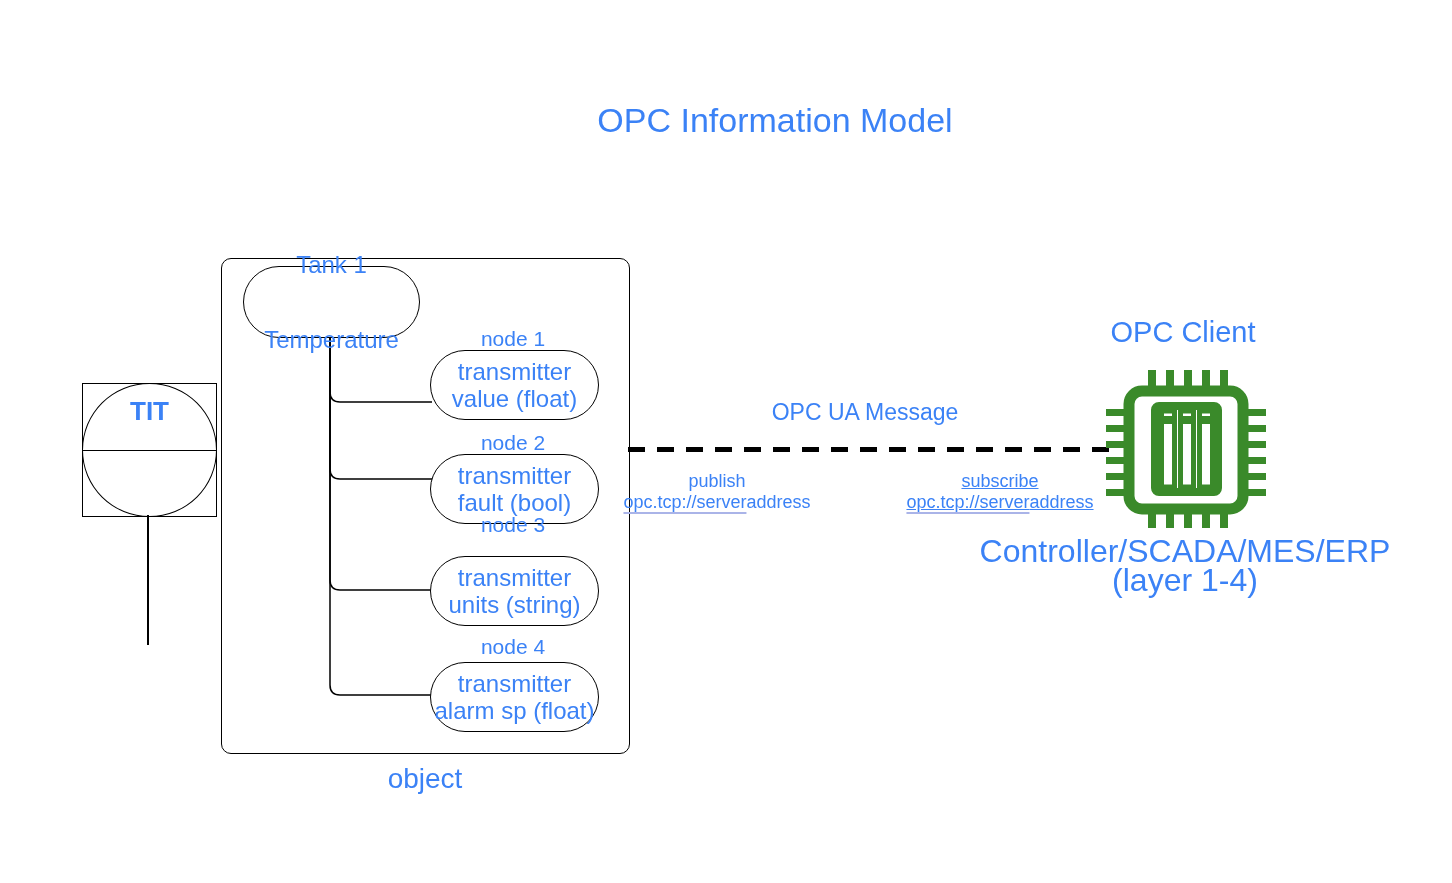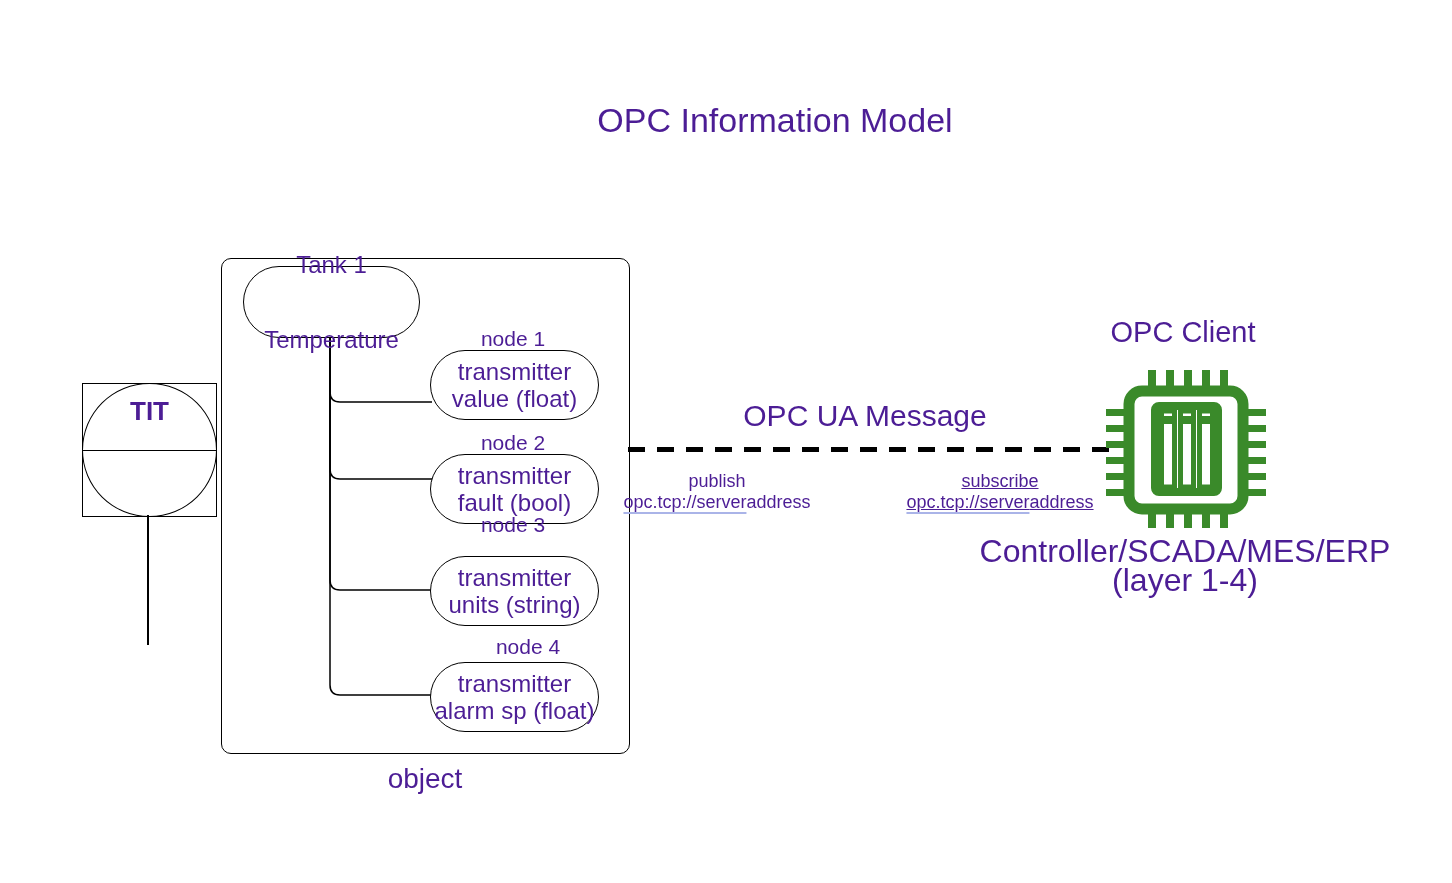--- a/index.html
+++ b/index.html
@@ -1,19 +1,19 @@
 <!DOCTYPE html>
 <html style="--chip-green: #3a8a2a; --link-underline: #aab4e8;"><head>
 <meta charset="utf-8">
 <style>
   html,body{margin:0;padding:0;background:#ffffff;}
   #canvas{
     position:relative;width:1452px;height:883px;overflow:hidden;
     font-family:"Liberation Sans","DejaVu Sans",sans-serif;
-    color:#4c1d95;background:#ffffff;
+    color:#3b82f6;background:#ffffff;
   }
   .abs{position:absolute;}
   .cx{transform:translateX(-50%);}
   .tc{text-align:center;}
 
   
   .title{font-size:34px;white-space:nowrap;}
   .h2{font-size:29px;white-space:nowrap;}
   .caption24{font-size:32px;line-height:29px;white-space:nowrap;}
   .obj-label{font-size:28px;white-space:nowrap;}
@@ -37,21 +37,21 @@
   .instr-circle{position:absolute;inset:-1px;border:1.5px solid #000;border-radius:50%;}
   .instr-mid{position:absolute;left:-1px;right:-1px;top:50%;height:0;border-top:1.5px solid #000;}
   .instr-tag{position:absolute;left:0;right:0;top:12px;text-align:center;font-size:26px;}
   .instr-tail{left:147px;top:515px;width:2px;height:130px;background:#000;}
 
   
   .dash-line{
     left:628px;top:447px;width:482px;height:5px;
     background:repeating-linear-gradient(to right,#000 0 17px,transparent 17px 29px);
   }
-  .msg-label{font-size:30px;white-space:nowrap;}
+  .msg-label{font-size:23px;white-space:nowrap;}
   .pubsub{font-size:18px;line-height:21px;white-space:nowrap;}
   .addr-link{border-bottom:2px solid var(--link-underline,#aab4e8);}
 
   
   .chip-svg{left:1106px;top:370px;width:160px;height:158px;color:var(--chip-green,#3a8a2a);}
 </style>
 </head>
 <body>
 
 <div id="canvas">
@@ -86,21 +86,21 @@
     <div>transmitter</div>
     <div>fault (bool)</div>
   </div>
 
   <div class="abs cx node-label" style="left:513px;top:514px;">node 3</div>
   <div class="abs capsule node-capsule" style="top:556px;">
     <div>transmitter</div>
     <div>units (string)</div>
   </div>
 
-  <div class="abs cx node-label" style="left:513px;top:636px;margin-left:15px;">node 4</div>
+  <div class="abs cx node-label" style="left:513px;top:636px;">node 4</div>
   <div class="abs capsule node-capsule" style="top:662px;">
     <div>transmitter</div>
     <div>alarm sp (float)</div>
   </div>
 
   <div class="abs cx obj-label" style="left:425px;top:763px;">object</div>
 
   <div class="abs instr-square">
     <div class="instr-circle"></div>
     <div class="instr-mid"></div>

